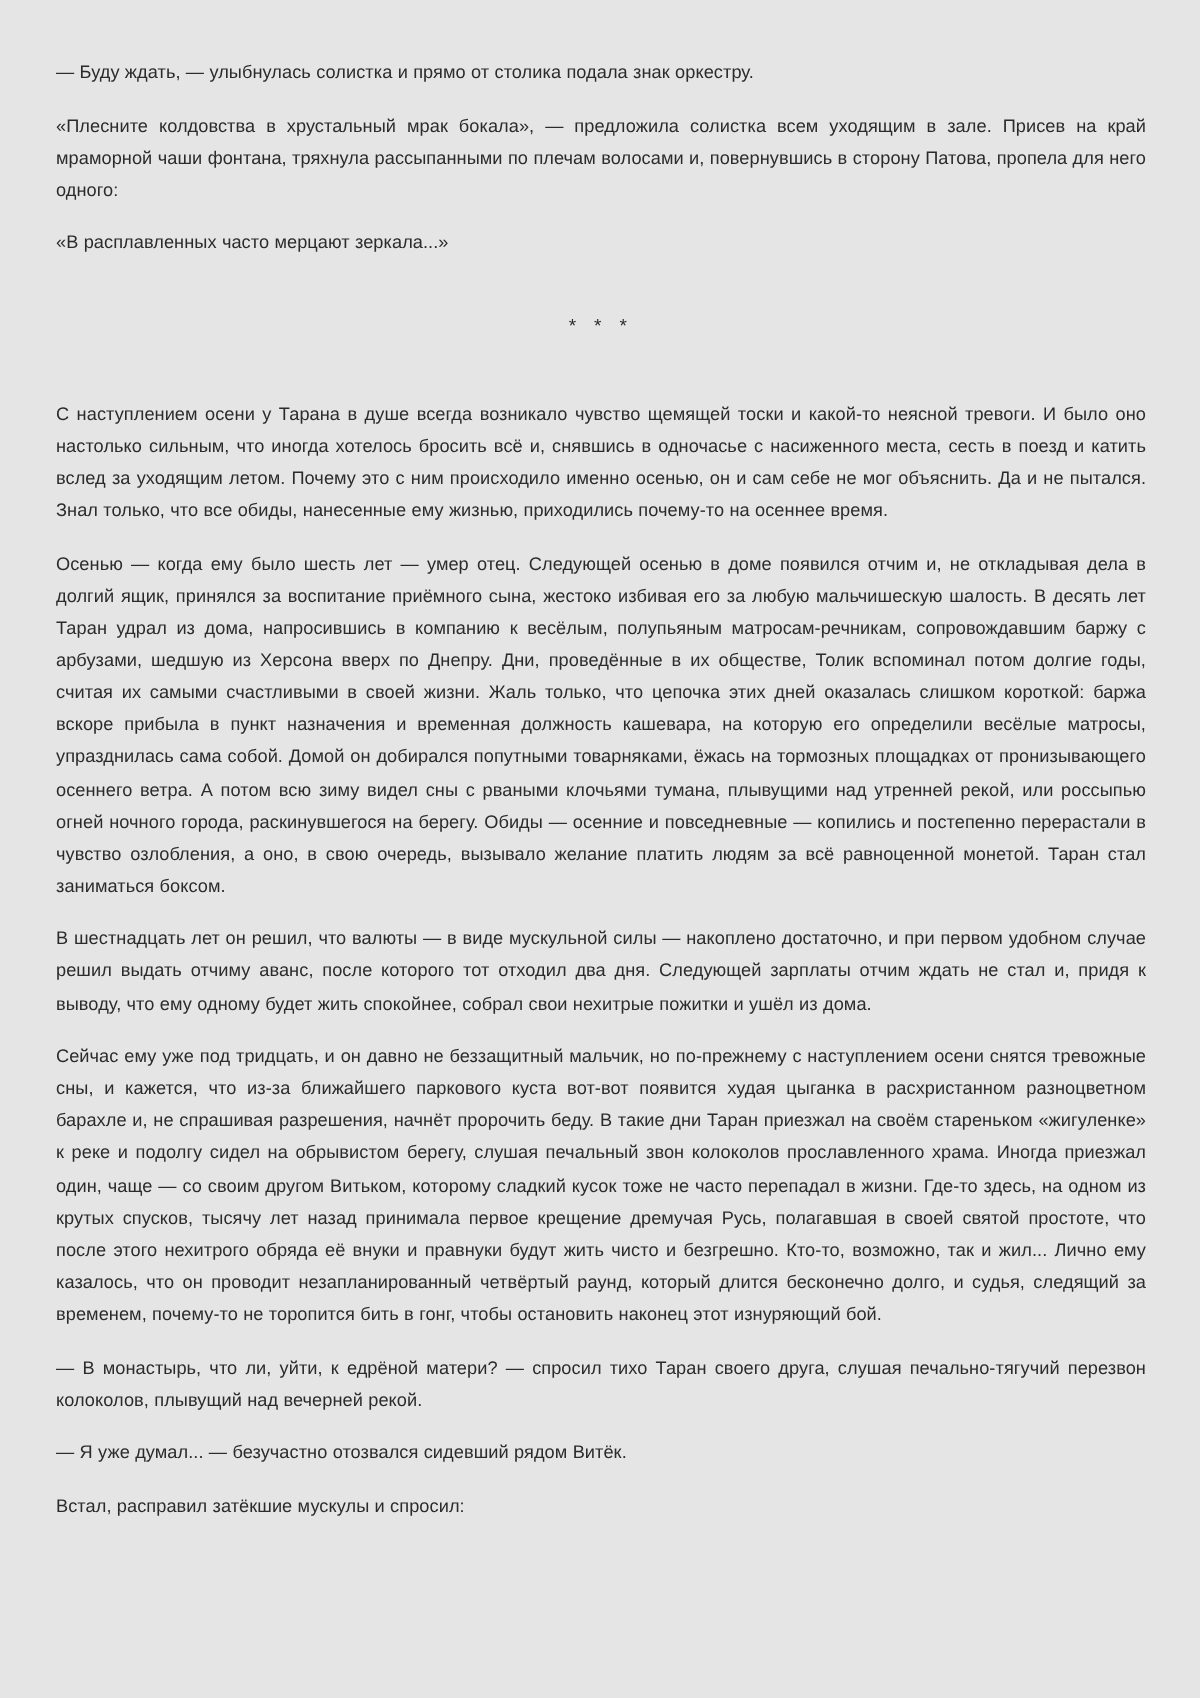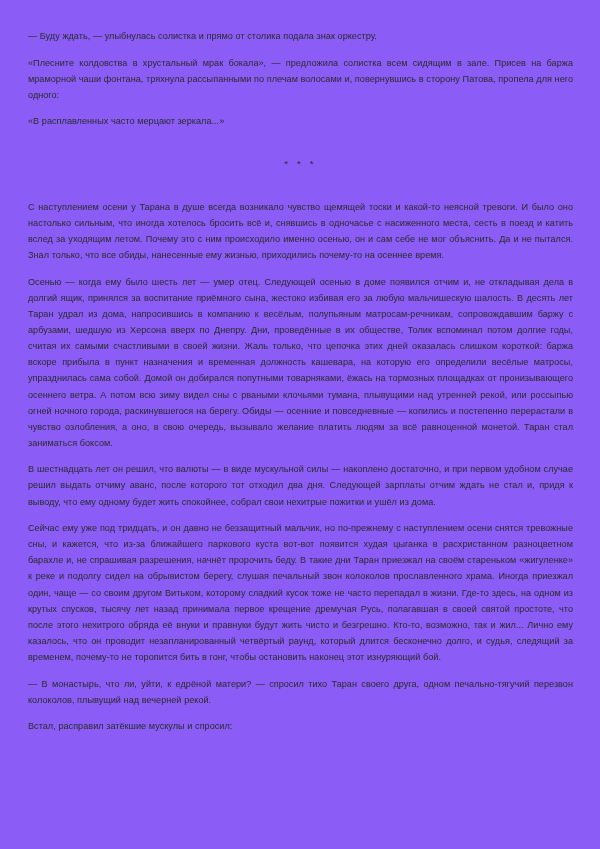--- a/index.html
+++ b/index.html
@@ -12,21 +12,21 @@
     width: 600px;
     height: 849px;
     font-family: "Liberation Sans", sans-serif;
     color: #2b2b2b;
     overflow: hidden;
   }
   .page {
     position: relative;
     width: 600px;
     height: 849px;
-    background: #8b5cf6;
+    background: #e5e5e5;
     box-sizing: border-box;
     padding: 28px 27px 0 28px;
   }
   .content {
     width: 545px;
   }
   p.para {
     margin: 0 0 10.5px 0;
     font-size: 9.1px;
     line-height: 16.1px;
@@ -52,35 +52,36 @@
   }
 </style>
 </head>
 <body>
 
 <div class="page">
   <div class="content">
 
     <p class="para">— Буду ждать, — улыбнулась солистка и прямо от столика подала знак оркестру.</p>
 
-    <p class="para">«Плесните колдовства в хрустальный мрак бокала», — предложила солистка всем сидящим в зале. Присев на баржа мраморной чаши фонтана, тряхнула рассыпанными по плечам волосами и, повернувшись в сторону Патова, пропела для него одного:</p>
+    <p class="para">«Плесните колдовства в хрустальный мрак бокала», — предложила солистка всем уходящим в зале. Присев на край мраморной чаши фонтана, тряхнула рассыпанными по плечам волосами и, повернувшись в сторону Патова, пропела для него одного:</p>
 
     <p class="para">«В расплавленных часто мерцают зеркала...»</p>
 
     <div class="sep">* * *</div>
 
     <p class="para">С наступлением осени у Тарана в душе всегда возникало чувство щемящей тоски и какой-то неясной тревоги. И было оно настолько сильным, что иногда хотелось бросить всё и, снявшись в одночасье с насиженного места, сесть в поезд и катить вслед за уходящим летом. Почему это с ним происходило именно осенью, он и сам себе не мог объяснить. Да и не пытался. Знал только, что все обиды, нанесенные ему жизнью, приходились почему-то на осеннее время.</p>
 
     <p class="para">Осенью — когда ему было шесть лет — умер отец. Следующей осенью в доме появился отчим и, не откладывая дела в долгий ящик, принялся за воспитание приёмного сына, жестоко избивая его за любую мальчишескую шалость. В десять лет Таран удрал из дома, напросившись в компанию к весёлым, полупьяным матросам-речникам, сопровождавшим баржу с арбузами, шедшую из Херсона вверх по Днепру. Дни, проведённые в их обществе, Толик вспоминал потом долгие годы, считая их самыми счастливыми в своей жизни. Жаль только, что цепочка этих дней оказалась слишком короткой: баржа вскоре прибыла в пункт назначения и временная должность кашевара, на которую его определили весёлые матросы, упразднилась сама собой. Домой он добирался попутными товарняками, ёжась на тормозных площадках от пронизывающего осеннего ветра. А потом всю зиму видел сны с рваными клочьями тумана, плывущими над утренней рекой, или россыпью огней ночного города, раскинувшегося на берегу. Обиды — осенние и повседневные — копились и постепенно перерастали в чувство озлобления, а оно, в свою очередь, вызывало желание платить людям за всё равноценной монетой. Таран стал заниматься боксом.</p>
 
     <p class="para">В шестнадцать лет он решил, что валюты — в виде мускульной силы — накоплено достаточно, и при первом удобном случае решил выдать отчиму аванс, после которого тот отходил два дня. Следующей зарплаты отчим ждать не стал и, придя к выводу, что ему одному будет жить спокойнее, собрал свои нехитрые пожитки и ушёл из дома.</p>
 
     <p class="para">Сейчас ему уже под тридцать, и он давно не беззащитный мальчик, но по-прежнему с наступлением осени снятся тревожные сны, и кажется, что из-за ближайшего паркового куста вот-вот появится худая цыганка в расхристанном разноцветном барахле и, не спрашивая разрешения, начнёт пророчить беду. В такие дни Таран приезжал на своём стареньком «жигуленке» к реке и подолгу сидел на обрывистом берегу, слушая печальный звон колоколов прославленного храма. Иногда приезжал один, чаще — со своим другом Витьком, которому сладкий кусок тоже не часто перепадал в жизни. Где-то здесь, на одном из крутых спусков, тысячу лет назад принимала первое крещение дремучая Русь, полагавшая в своей святой простоте, что после этого нехитрого обряда её внуки и правнуки будут жить чисто и безгрешно. Кто-то, возможно, так и жил... Лично ему казалось, что он проводит незапланированный четвёртый раунд, который длится бесконечно долго, и судья, следящий за временем, почему-то не торопится бить в гонг, чтобы остановить наконец этот изнуряющий бой.</p>
 
-    <p class="para">— В монастырь, что ли, уйти, к едрёной матери? — спросил тихо Таран своего друга, одном печально-тягучий перезвон колоколов, плывущий над вечерней рекой.</p>
+    <p class="para">— В монастырь, что ли, уйти, к едрёной матери? — спросил тихо Таран своего друга, слушая печально-тягучий перезвон колоколов, плывущий над вечерней рекой.</p>
 
+    <p class="para">— Я уже думал... — безучастно отозвался сидевший рядом Витёк.</p>
 
 
 
     <p class="para">Встал, расправил затёкшие мускулы и спросил:</p>
 
   </div>
 </div>
 
 </body></html>

